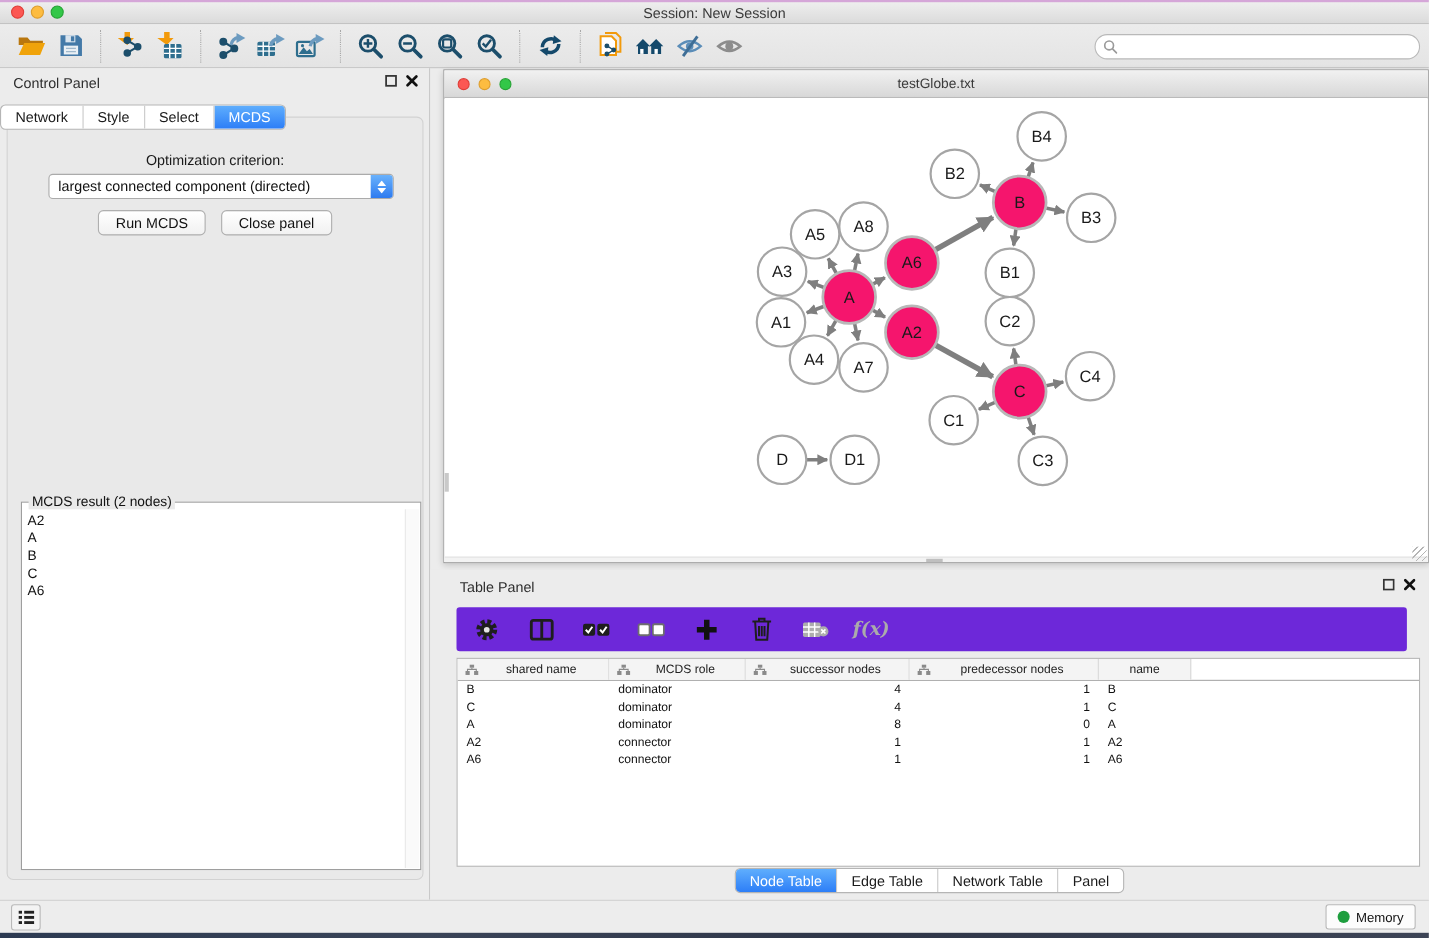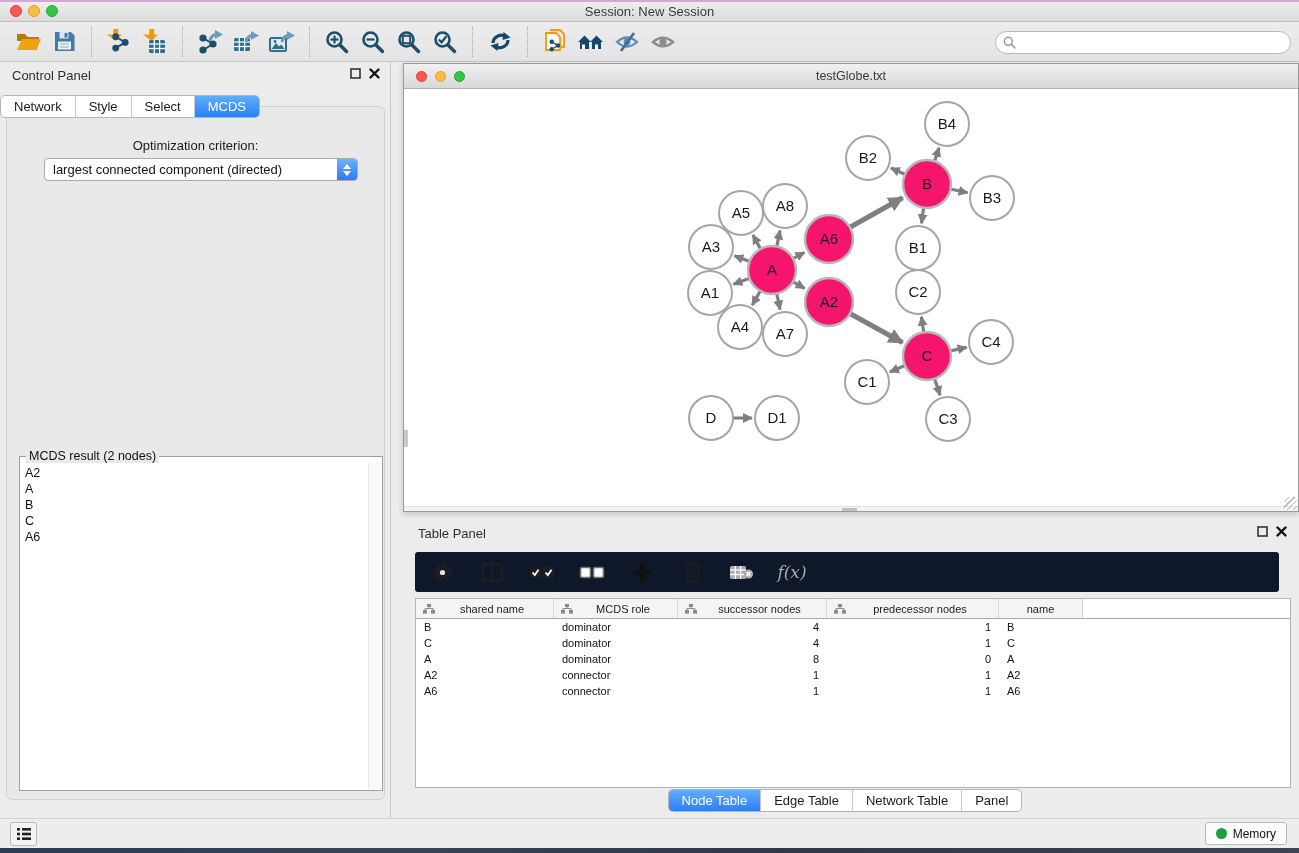--- a/index.html
+++ b/index.html
@@ -87,21 +87,21 @@
   .nw-hscroll { position:absolute; left:0; right:0; bottom:0; height:5px; background:#F3F3F3; border-top:1px solid #E2E2E2; }
   .nw-hthumb { position:absolute; left:49%; top:1px; width:15px; height:3px; background:#BFBFBF; }
   .nw-grip { position:absolute; right:1px; bottom:1px; width:13px; height:13px;
     background:repeating-linear-gradient(135deg, transparent 0 3px, #B5B5B5 3px 4px); }
 
   
   .table-panel { position:absolute; left:391px; top:518px; width:908px; height:300px; background:#ECECEC; }
   .tp-title { position:absolute; left:27px; top:8px; font-size:13px; color:#2E2E2E; }
   .table-panel .panel-ctrls { right:12px; top:8px; }
   .tp-toolbar { position:absolute; left:24px; right:20px; top:34px; height:40px;
-    background:#0f172a; border-radius:3px; display:flex; align-items:center; padding-left:14px; gap:24px; }
+    background:#6d28d9; border-radius:3px; display:flex; align-items:center; padding-left:14px; gap:24px;font-weight:bold; }
   .tp-btn { display:inline-flex; align-items:center; justify-content:center; width:26px; height:28px; cursor:pointer; }
   .tp-btn.disabled { cursor:default; }
   .fxtext { font-family:"DejaVu Serif","Liberation Serif",serif; font-style:italic;
     font-size:17px; color:#ABABAB; }
 
   .tp-table { position:absolute; left:24px; right:8px; top:80px; height:190px;
     background:#fff; border:1px solid #B5B5B5; overflow:hidden; }
   .thead { display:flex; height:20px; border-bottom:1px solid #A8A8A8; background:#fff; }
   .th { display:flex; align-items:center; background:#F4F4F4; border-right:1px solid #D8D8D8;
     font-size:11px; color:#222; padding:0 4px; }
@@ -351,20 +351,24 @@
       <div class="dropdown">
         <span class="val">largest connected component (directed)</span>
         <span class="stepper">
           <svg width="8" height="5" viewBox="0 0 8 5">
               <path d="M0 5 L4 0 L8 5 Z" fill="#fff"></path>
             </svg>
           <svg width="8" height="5" viewBox="0 0 8 5">
               <path d="M0 0 L4 5 L8 0 Z" fill="#fff"></path>
             </svg>
         </span>
+      </div>
+      <div class="cp-buttons">
+        <button class="btn">Run MCDS</button>
+        <button class="btn">Close panel</button>
       </div>
       <div class="result-box">
         <span class="legend">MCDS result (2 nodes)</span>
         <div class="result-list">
             <div>A2</div>
             <div>A</div>
             <div>B</div>
             <div>C</div>
             <div>A6</div>
           </div>

